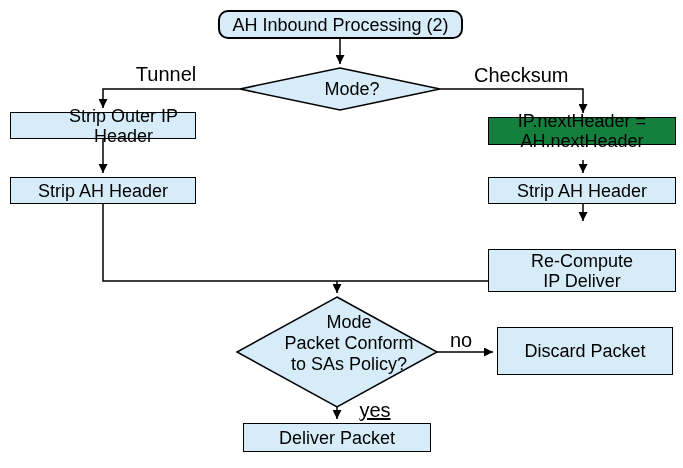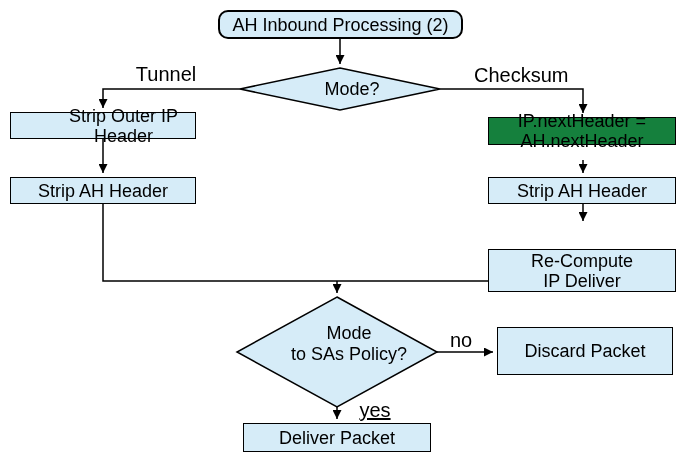--- a/index.html
+++ b/index.html
@@ -121,20 +121,21 @@
   <div class="node" style="left: 243px; top: 423px; width: 188px; height: 29px; background-color: rgb(214, 236, 248);">
     <span>Deliver Packet</span>
   </div>
 
   <div class="diamond-label" style="left:280px; top:79px; width:120px; height:20px;">
     <span>Mode?</span>
   </div>
 
   <div class="diamond-label" style="left:247px; top:312px; width:180px; height:63px;">
     <span>Mode</span>
+    <span>Packet Conform</span>
     <span>to SAs Policy?</span>
   </div>
 
   <div class="edge-label" style="left:126px; top:63px; width:80px;">Tunnel</div>
 
   <div class="edge-label" style="left:474px; top:64px; width:80px;">Checksum</div>
 
   <div class="edge-label" style="left:441px; top:329px; width:40px;">no</div>
 
   <div class="edge-label" style="left:355px; top:399px; width:40px;text-decoration:underline;">yes</div>

